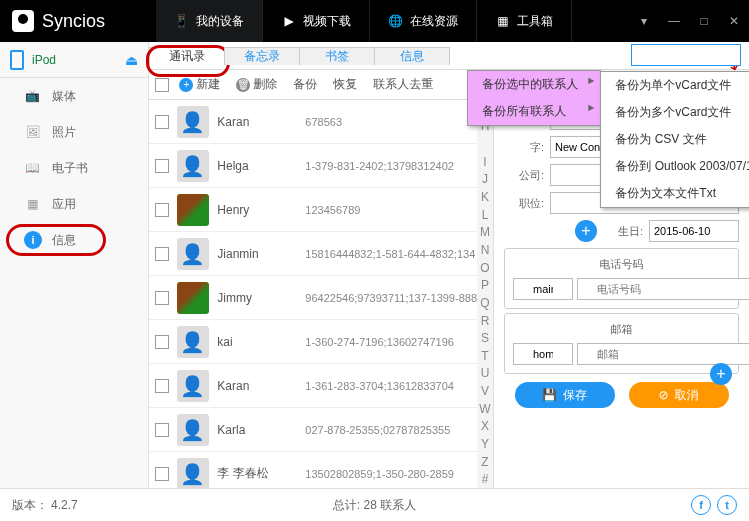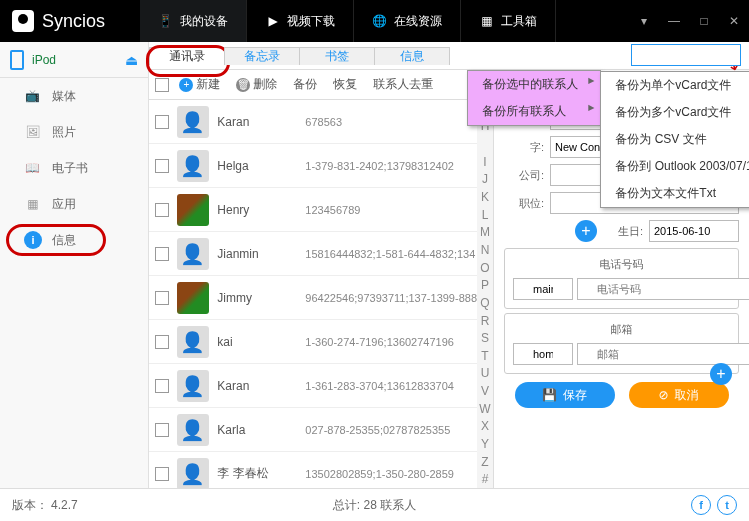--- a/index.html
+++ b/index.html
@@ -1,18 +1,18 @@
 <!DOCTYPE html>
 <html><head>
 <meta charset="utf-8">
 <style>
 *{margin:0;padding:0;box-sizing:border-box;font-family:"Microsoft YaHei",Arial,sans-serif;font-size:12px}
 body{width:749px;height:521px;background:#fff;overflow:hidden;position:relative}
 .titlebar{height:42px;background:#000;display:flex;align-items:center;color:#fff}
-.logo-area{width:140px;display:flex;align-items:center;padding-left:12px;gap:8px}
+.logo-area{width:156px;display:flex;align-items:center;padding-left:12px;gap:8px}
 .logo-icon{width:22px;height:22px;background:#fff;border-radius:4px;position:relative}
 .logo-icon::after{content:"";position:absolute;width:10px;height:10px;background:#000;border-radius:50%;top:4px;left:6px}
 .logo-text{font-size:18px;font-weight:300}
 .nav-tabs{display:flex;height:42px}
 .nav-tab{padding:0 18px;display:flex;align-items:center;gap:6px;cursor:pointer;font-size:12px;border-right:1px solid #222}
 .nav-tab.active{background:#16181a}
 .nav-tab-icon{width:16px;height:16px;display:flex;align-items:center;justify-content:center}
 .win-controls{margin-left:auto;display:flex;gap:0}
 .win-btn{width:30px;height:42px;display:flex;align-items:center;justify-content:center;cursor:pointer;color:#aaa}
 .main{display:flex;height:446px}

